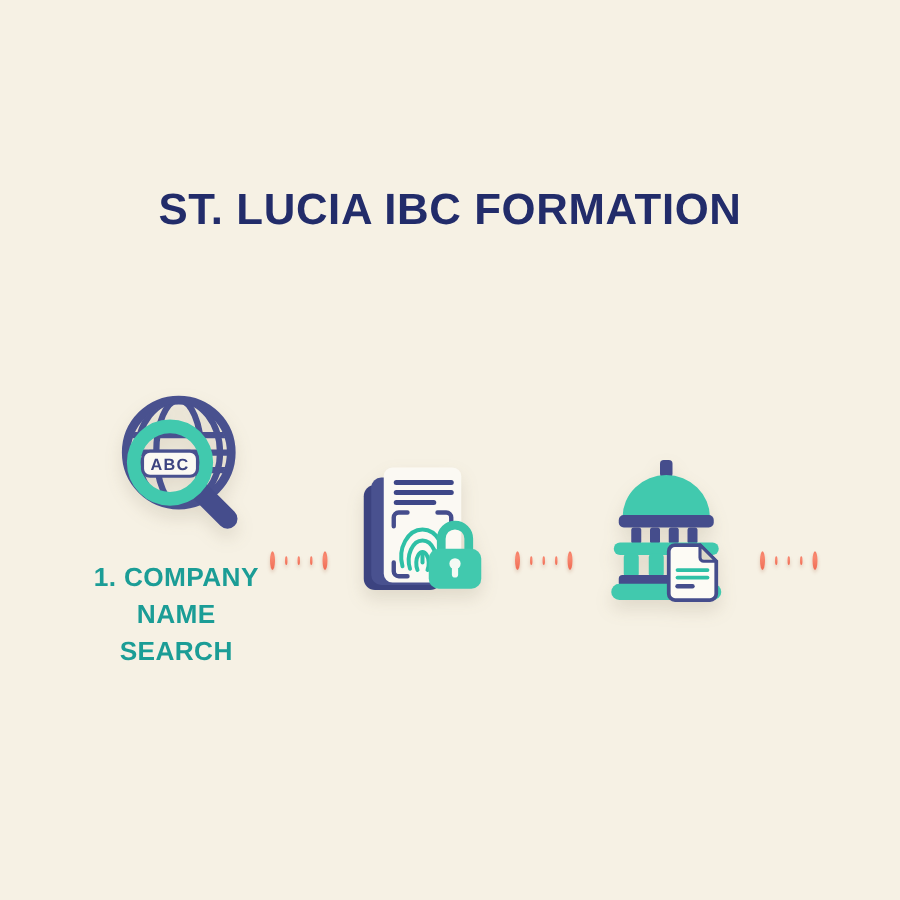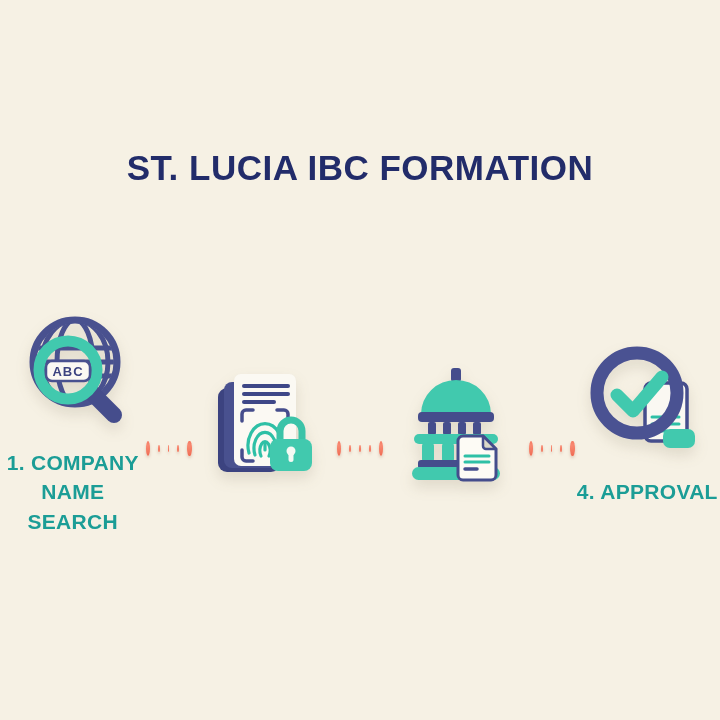--- a/index.html
+++ b/index.html
@@ -201,36 +201,14 @@
   </div>
 
   <div class="connector">
     <span class="dot dot-lg"></span>
     <span class="dot dot-sm"></span>
     <span class="dot dot-sm"></span>
     <span class="dot dot-sm"></span>
     <span class="dot dot-lg"></span>
   </div>
 
-  <div class="step">
-    <div class="icon-box">
-      <svg viewBox="0 0 120 120">
-
-        <g>
-          <rect x="58" y="46" width="42" height="58" rx="6" fill="#faf8f2" stroke="#454d8c" stroke-width="3.5"></rect>
-          <g stroke="#2ec0a6" stroke-width="3" stroke-linecap="round">
-            <line x1="65" y1="80" x2="92" y2="80"></line>
-            <line x1="65" y1="87" x2="92" y2="87"></line>
-            <line x1="65" y1="94" x2="80" y2="94"></line>
-          </g>
-        </g>
-
-        <circle cx="50" cy="56" r="40" fill="none" stroke="#4a5292" stroke-width="13"></circle>
-
-        <rect x="76" y="92" width="32" height="19" rx="7" fill="#41c9ae"></rect>
-
-        <path d="M30,58 L46,74 L75,40" fill="none" stroke="#41c9ae" stroke-width="13" stroke-linecap="round" stroke-linejoin="round"></path>
-      </svg>
-    </div>
-    <div class="step-label">4. APPROVAL</div>
-  </div>
 
 </div>
 
 </body></html>

